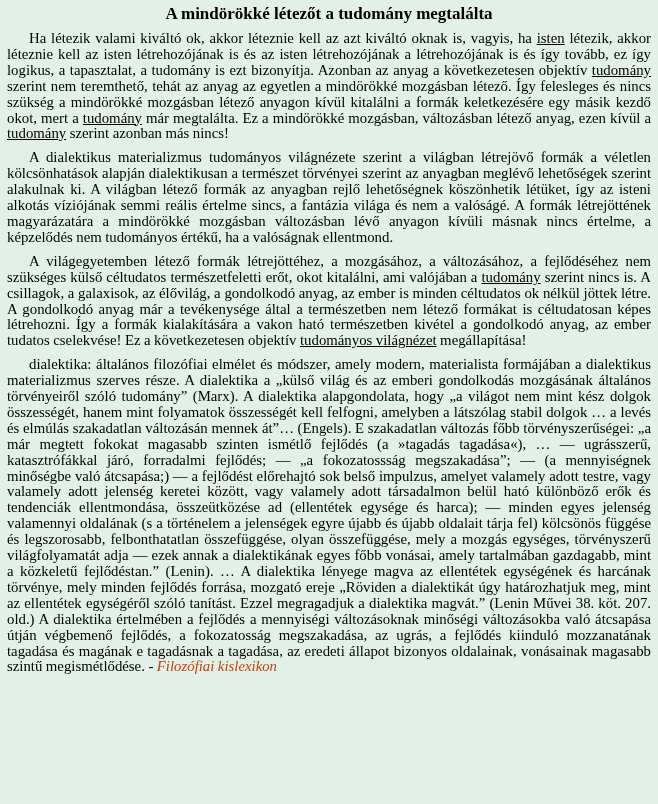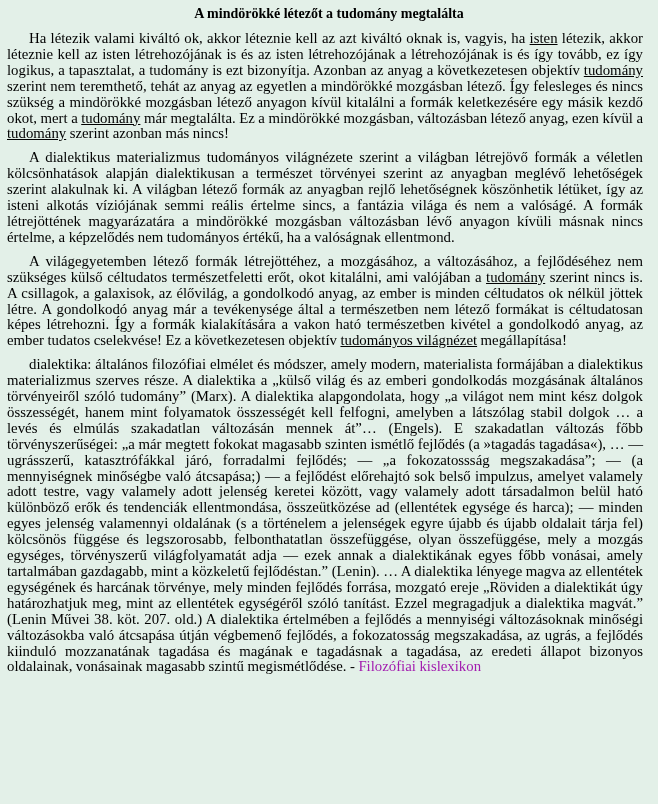--- a/index.html
+++ b/index.html
@@ -12,39 +12,40 @@
     overflow: hidden;
   }
   .page {
     box-sizing: border-box;
     width: 658px;
     height: 804px;
     padding: 3px 7px 0 7px;
     overflow: hidden;
   }
   .doc-title {
-    font-size: 14px;
+    font-size: 17px;
     line-height: 20px;
     font-weight: bold;
     text-align: center;
     margin: 1px 0 7px 0;
   }
   .para {
-    margin: 0 8px 8px 0;
+    margin: 0 0 8px 0;
     font-size: 14.8px;
     line-height: 15.9px;
     text-align: justify;
     text-indent: 22px;
     word-spacing: -0.2px;
   }
   .para:last-child { margin-bottom: 0; }
   .run-u { text-decoration: underline; }
   .run-b { font-weight: normal; }
   .run-link {
-    color: #a21caf;
+    color: #c2410c;
+    font-style: italic;
     cursor: pointer;
   }
 </style>
 </head>
 <body>
 
 <div class="page">
   <div class="doc-title">A mindörökké létezőt a tudomány megtalálta</div>
   <div>
       <p class="para"><span>Ha létezik valami kiváltó ok, akkor léteznie kell az azt kiváltó oknak is, vagyis, ha </span><span class="run-u">isten</span><span> létezik, akkor léteznie kell az isten létrehozójának is és az isten létrehozójának a létrehozójának is és így tovább, ez így logikus, a tapasztalat, a tudomány is ezt bizonyítja. Azonban az anyag a következetesen objektív </span><span class="run-u">tudomány</span><span> szerint nem teremthető, tehát az anyag az egyetlen a mindörökké mozgásban létező. Így felesleges és nincs szükség a mindörökké mozgásban létező anyagon kívül kitalálni a formák keletkezésére egy másik kezdő okot, mert a </span><span class="run-u">tudomány</span><span> már megtalálta. Ez a mindörökké mozgásban, változásban létező anyag, ezen kívül a </span><span class="run-u">tudomány</span><span> szerint azonban más nincs!</span></p>

